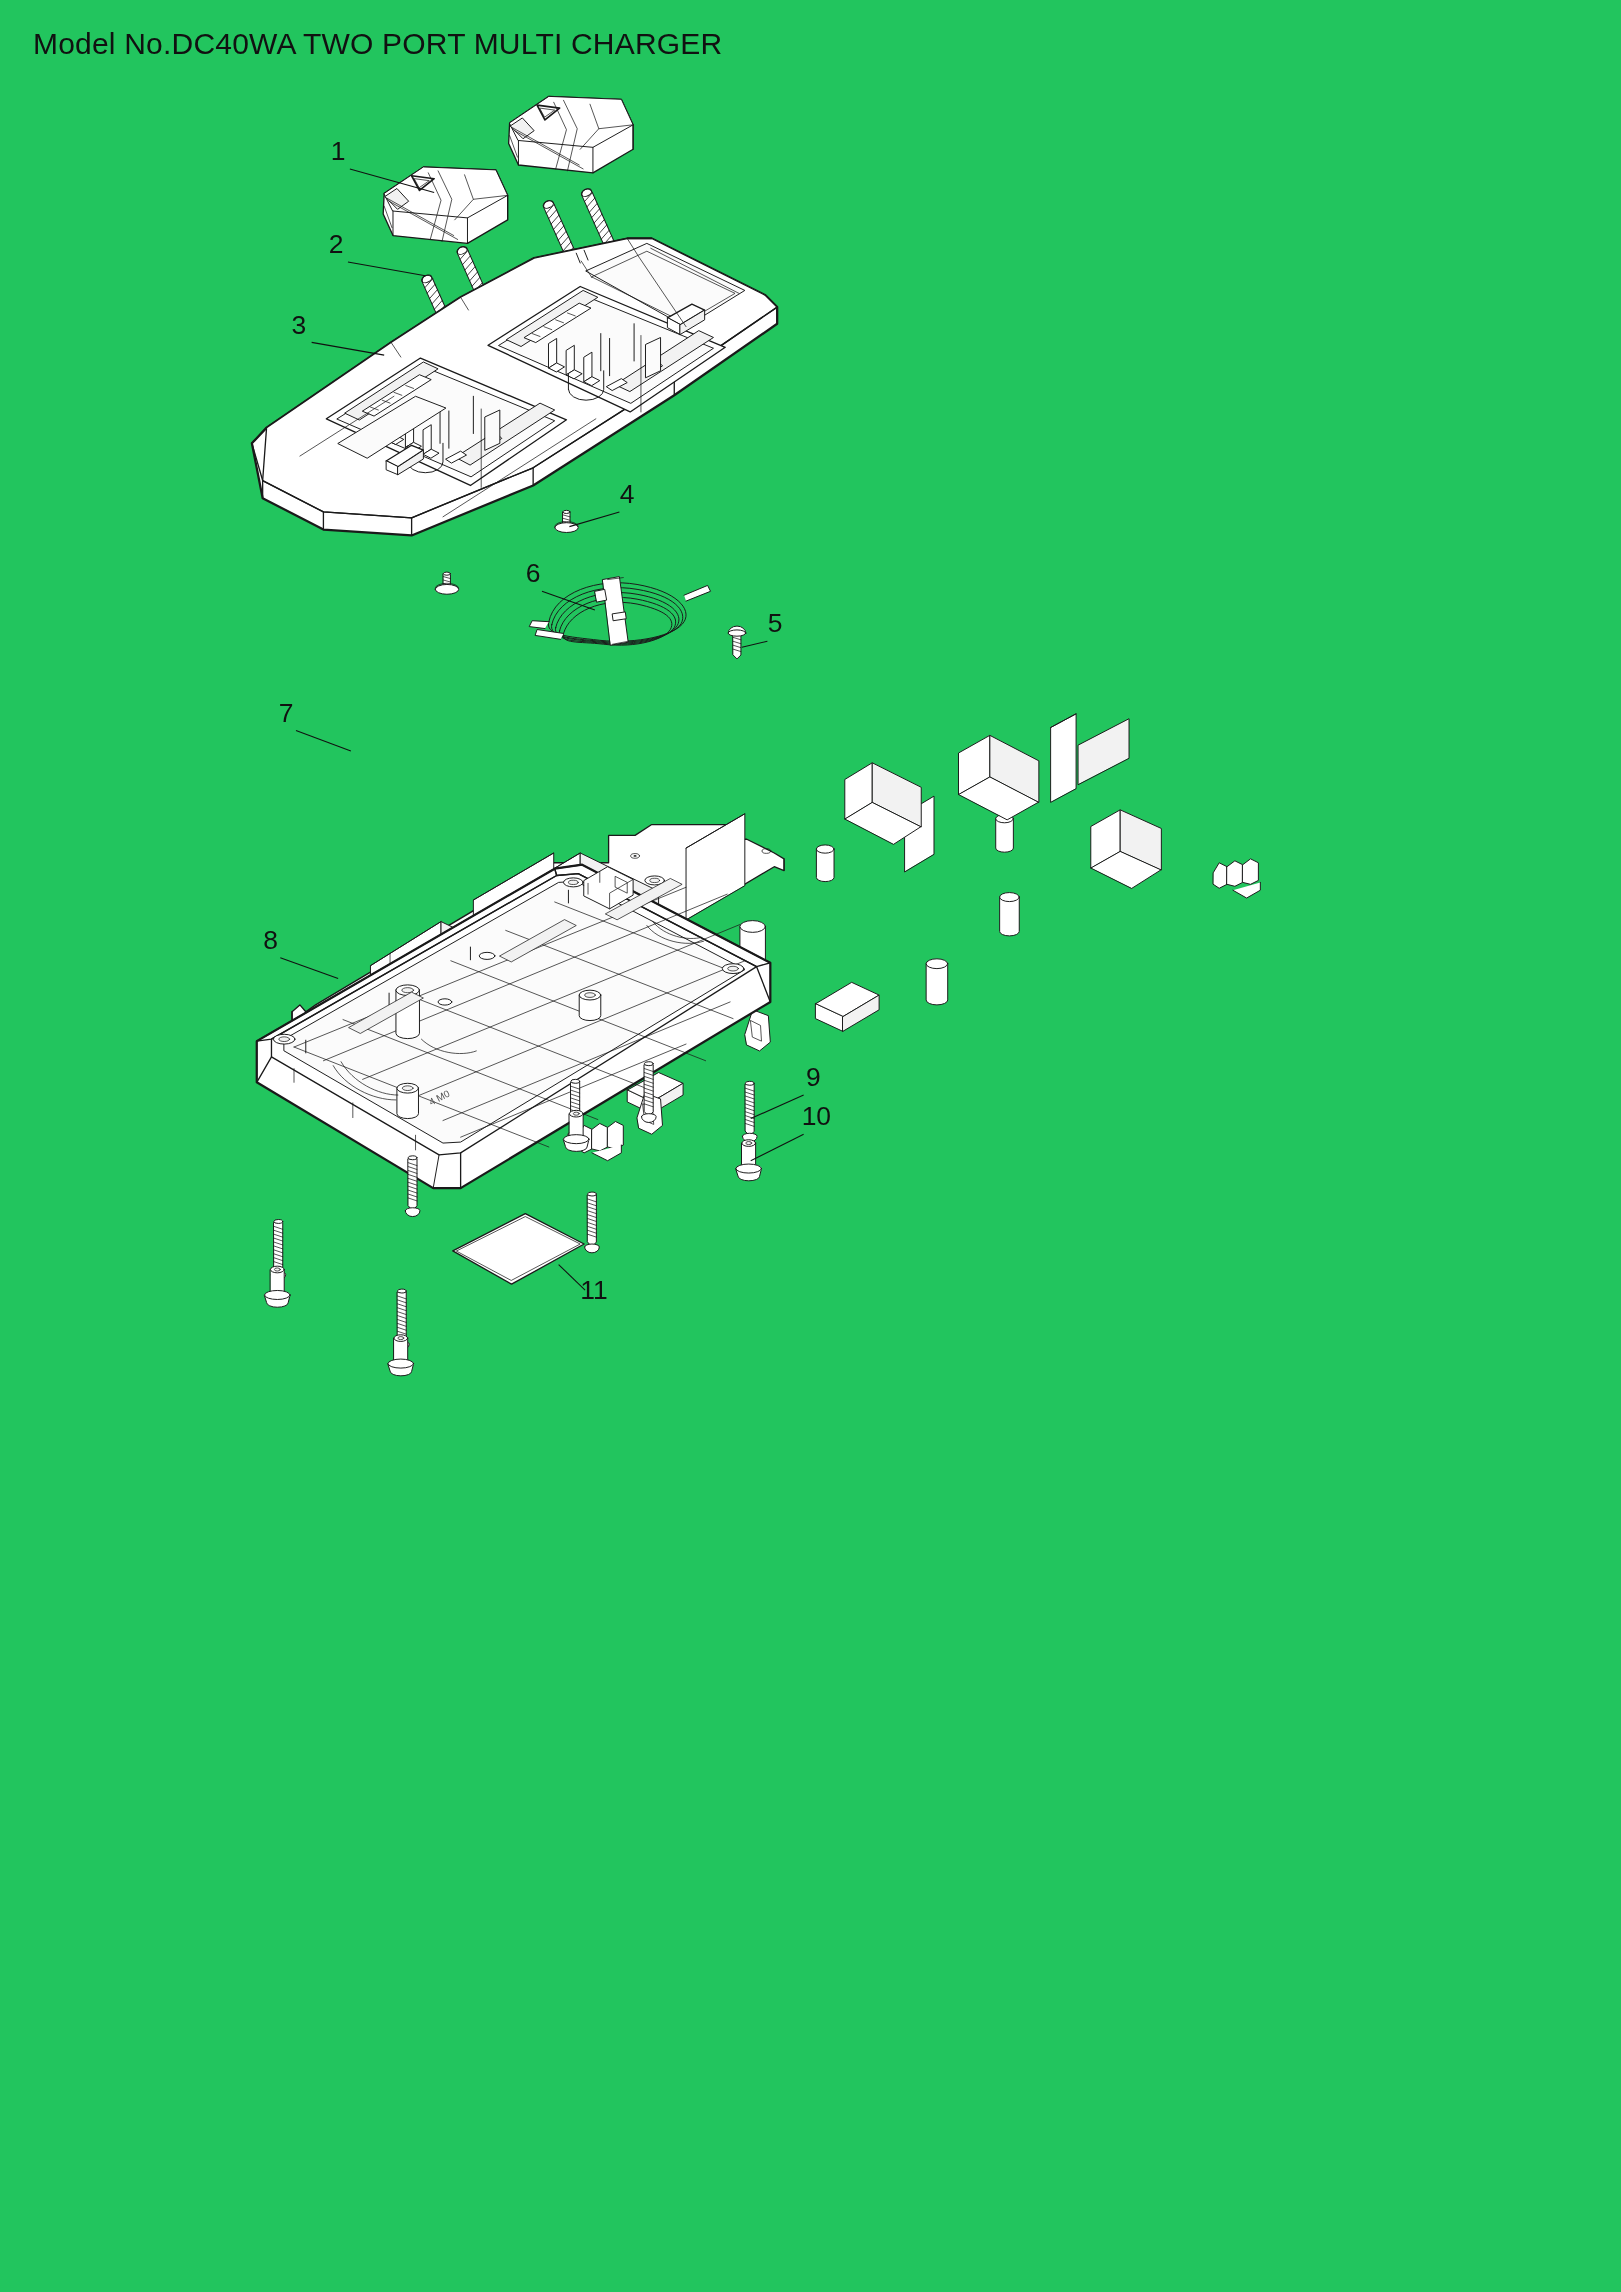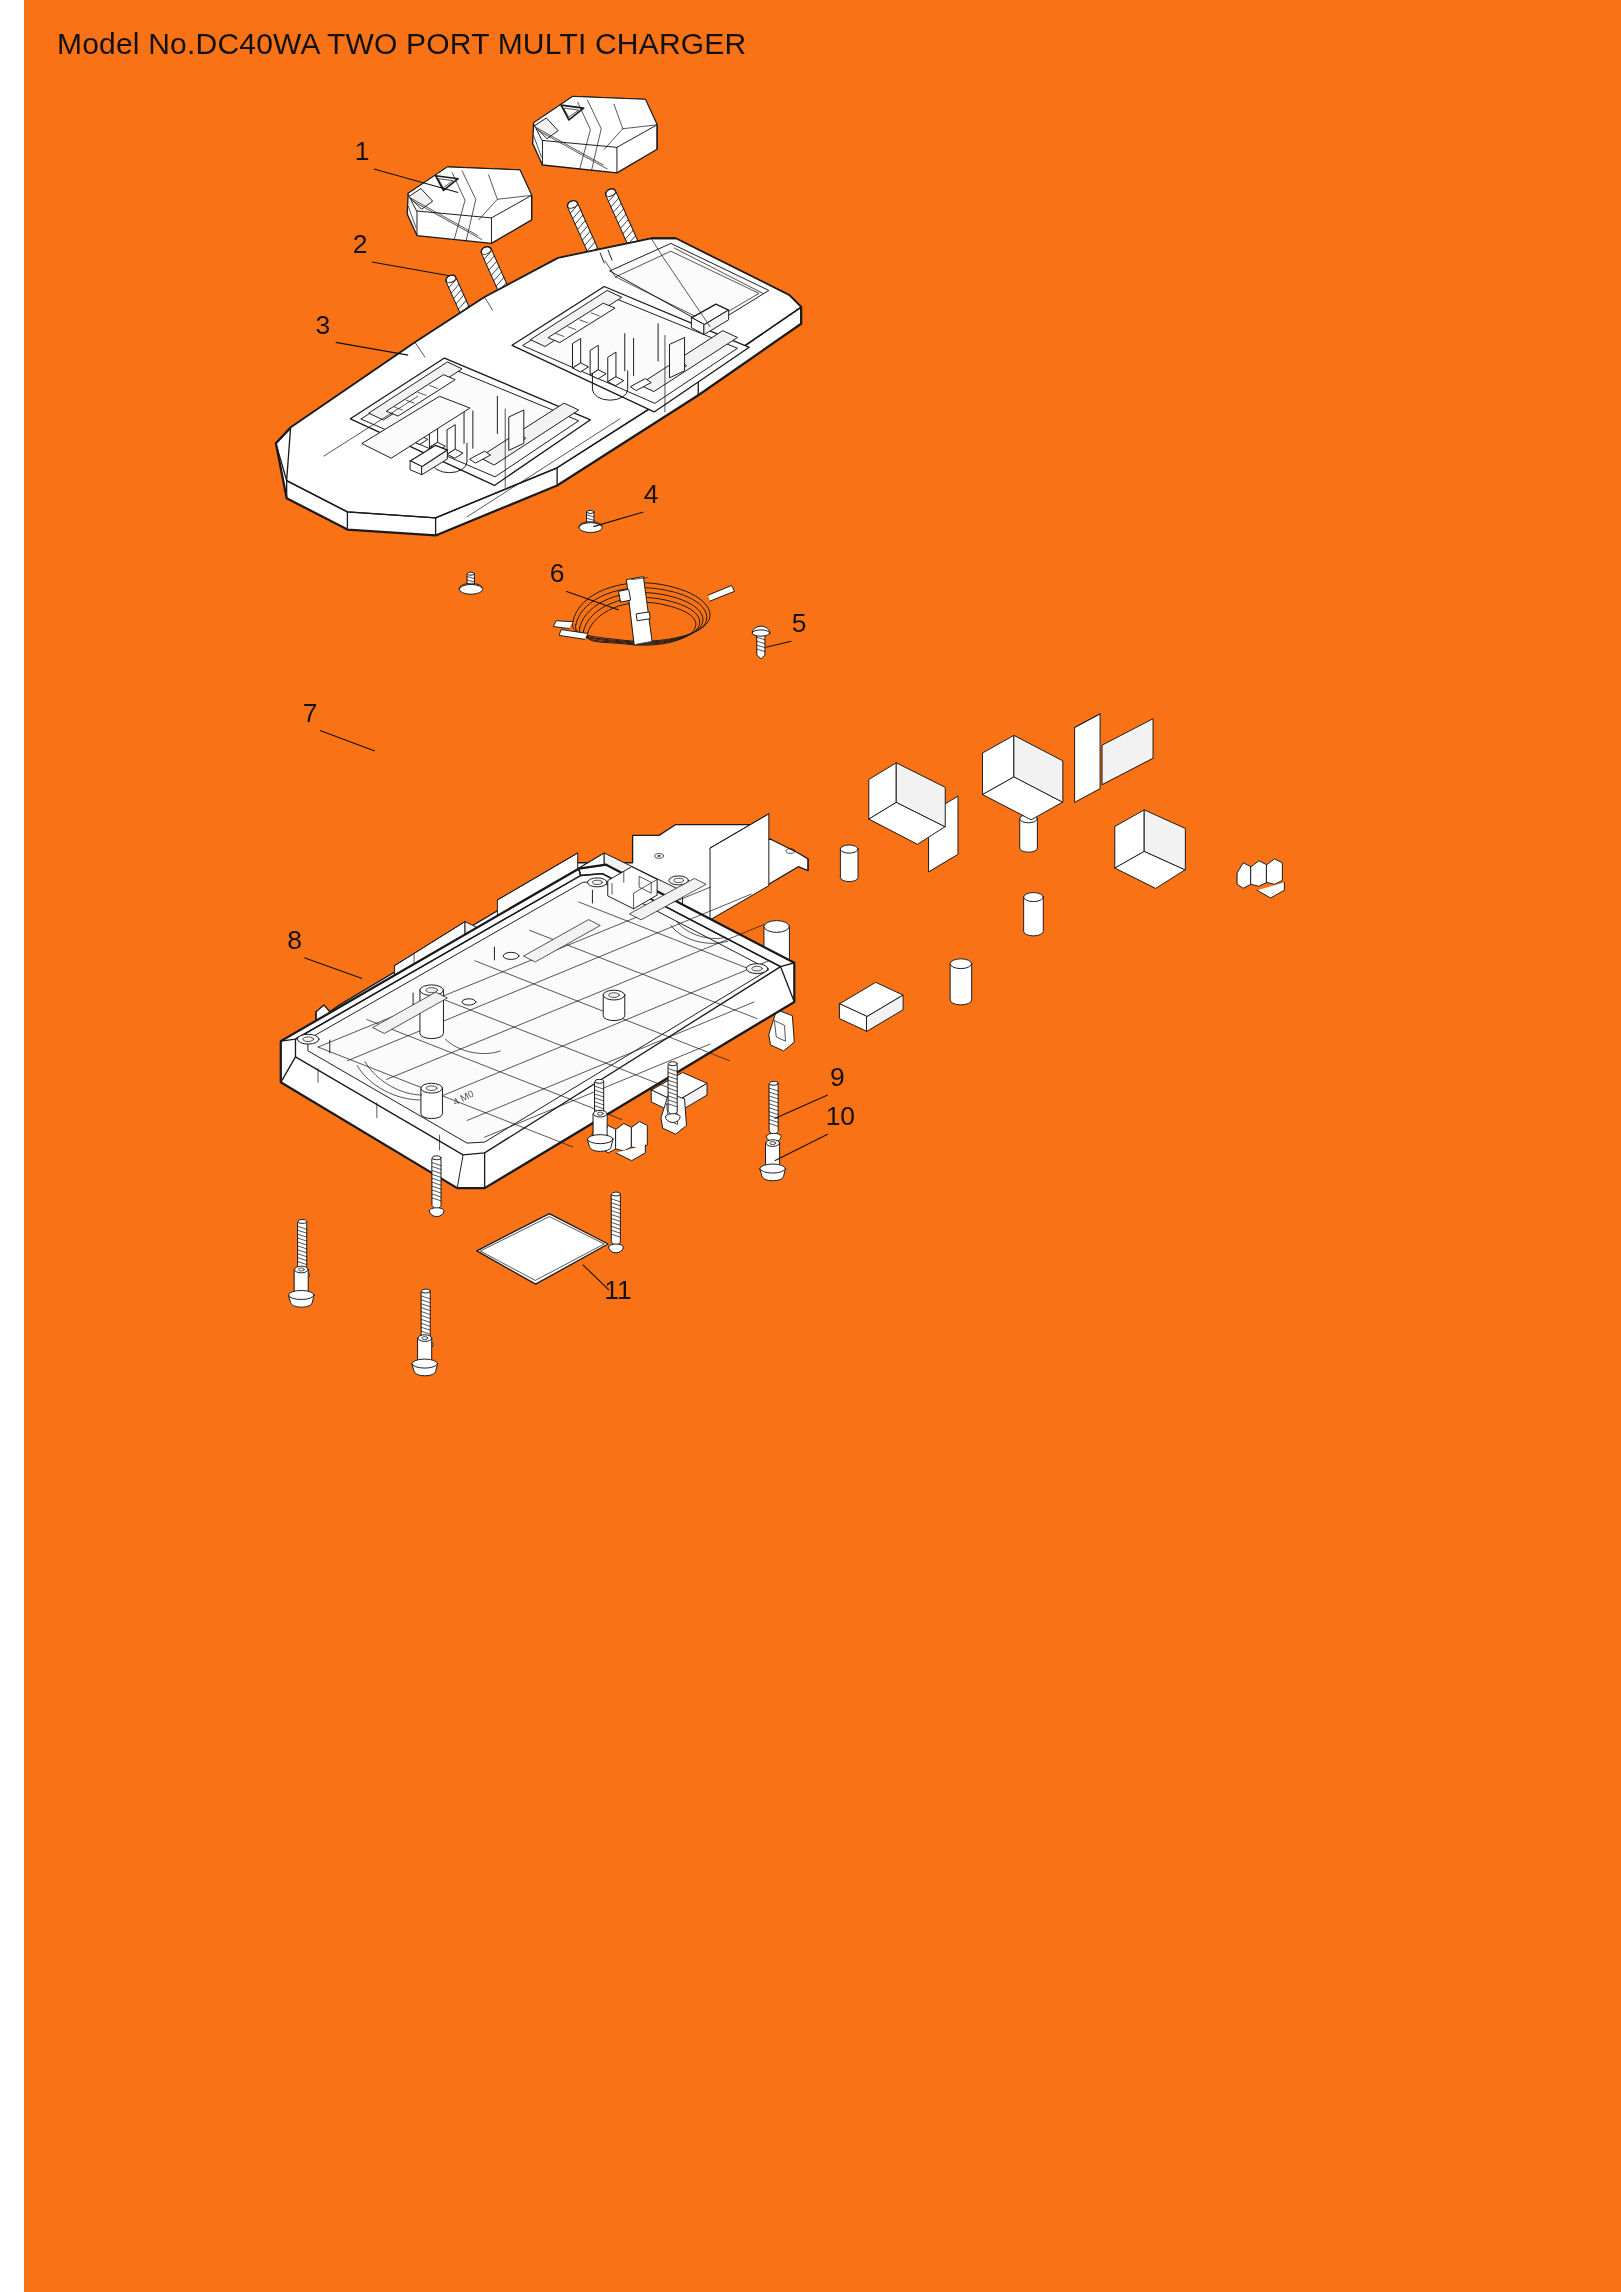--- a/index.html
+++ b/index.html
@@ -1,21 +1,21 @@
 <!DOCTYPE html>
 <html><head>
 <meta charset="utf-8">
 <style>
   html,body{margin:0;padding:0;background:#ffffff;}
   body{
     width:1621px;height:2293px;
     font-family:"Liberation Sans", sans-serif;
     overflow:hidden;position:relative;
   }
-  #sheet{position:absolute;inset:0;background:#f97316;margin-left:24px;}
+  #sheet{position:absolute;inset:0;background:#22c55e;}
   #title{
     position:absolute;left:33px;top:27.4px;
     font-size:30px;letter-spacing:0.2px;color:#111;
     white-space:nowrap;font-weight:400;
   }
   #canvas{position:absolute;left:0;top:0;width:1621px;height:2293px;}
   .callout-num{font-family:"Liberation Sans",sans-serif;font-size:27px;fill:#111;}
   .lead{stroke:#111;stroke-width:1.1;fill:none;}
   .ln{stroke:#1a1a1a;fill:none;stroke-linejoin:round;stroke-linecap:round;}
   .w10{stroke-width:1.0;}

